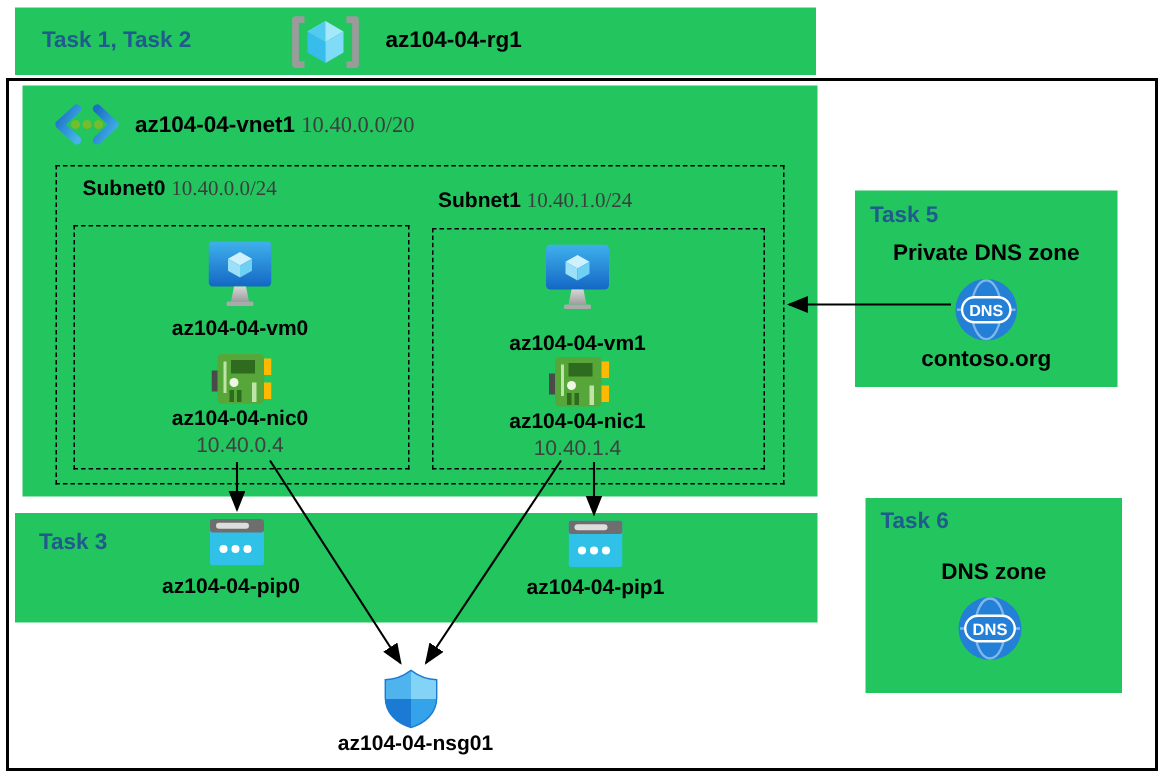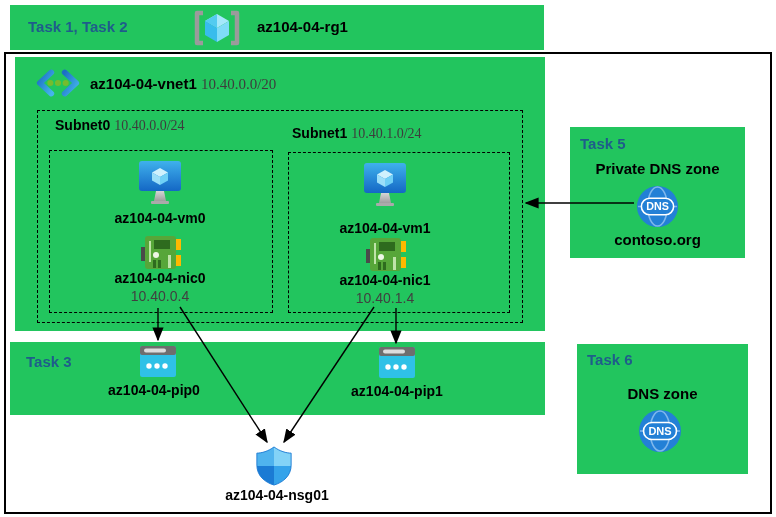--- a/index.html
+++ b/index.html
@@ -200,21 +200,21 @@
         <rect x="0" y="0" width="20" height="21" fill="#4fb3ee"></rect>
         <rect x="20" y="0" width="20" height="21" fill="#83d3f7"></rect>
         <rect x="0" y="21" width="20" height="21" fill="#1b7bd4"></rect>
         <rect x="20" y="21" width="20" height="21" fill="#35a3ea"></rect>
       </g>
       <path d="M20,1 C26,5.5 33,7.5 38,7.5 V20 C38,31 30,38 20,41 C10,38 2,31 2,20 V7.5 C7,7.5 14,5.5 20,1 Z" fill="none" stroke="#1b7bd4" stroke-width="1"></path>
     </svg>
   </div>
   <div class="abs node-label" style="left:177px;top:487px;width:200px;">az104-04-nsg01</div>
 
-  <div class="abs band" style="left:577px;top:344px;width:171px;height:130px;">
+  <div class="abs band" style="left:577px;top:332px;width:171px;height:130px;">
     <div class="abs task-label" style="left:10px;top:7px;">Task 6</div>
     <div class="abs title-bold" style="left:0;top:41px;width:171px;text-align:center;">DNS zone</div>
     <div class="abs" style="left:61px;top:65px;width:44px;height:44px;">
       <svg width="44" height="44" viewBox="0 0 44 44">
         <circle cx="22" cy="22" r="21" fill="#2380d6"></circle>
         <ellipse cx="22" cy="22" rx="10" ry="20" fill="none" stroke="#7fb7ec" stroke-width="1.6"></ellipse>
         <path d="M2,22 H42" stroke="#7fb7ec" stroke-width="1.6"></path>
         <rect x="5.5" y="13.5" width="33" height="17" rx="8.5" fill="#2380d6" stroke="#ffffff" stroke-width="1.6"></rect>
         <text x="22" y="26" text-anchor="middle" font-size="11" font-weight="bold" fill="#ffffff">DNS</text>
       </svg>

